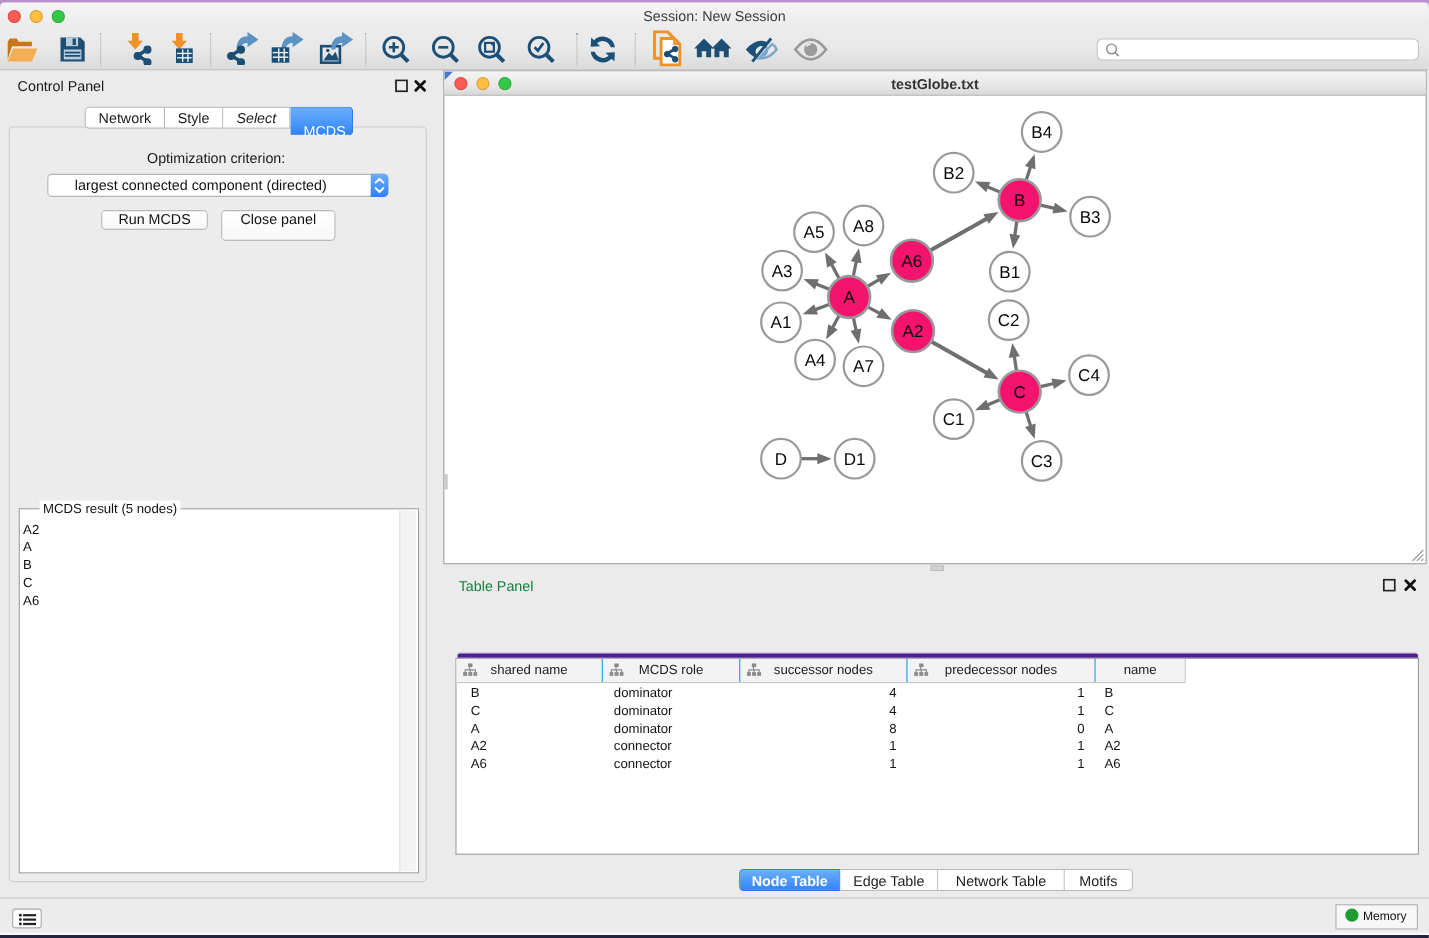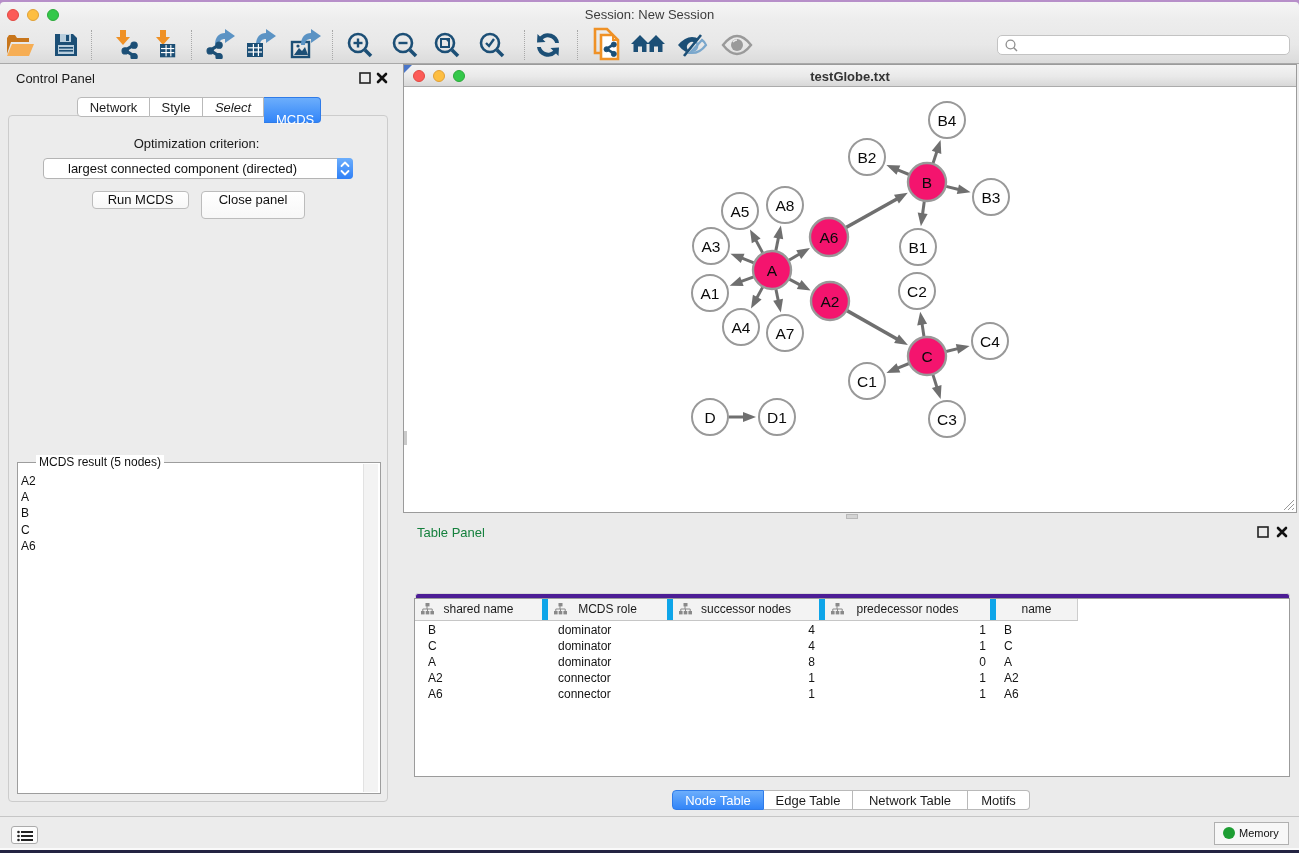--- a/index.html
+++ b/index.html
@@ -46,21 +46,21 @@
 #nw-titlebar { position:absolute; left:0; top:0; width:892px; height:22px;
   background:linear-gradient(180deg,#f4f4f4 0%,#e9e9e9 55%,#d8d8d8 100%); border-bottom:1px solid #ababab; }
 #nw-title { position:absolute; left:0; top:4px; width:892px; text-align:center; font-size:13px; font-weight:bold; color:#333; }
 
 #tp-title { left:417px; top:525px; font-size:13px; color:#15803d; }
 #tp-toolbar { left:415px; top:550px; width:875px; height:46px; background:#4c1d95;
   border:1px solid #d9d9d9; border-radius:3px;margin-top:43px; }
 #tbl { left:414px; top:598px; width:876px; height:179px; background:#ffffff; border:1px solid #9b9b9b; }
 #tbl-head { position:absolute; left:0; top:0; width:663px; height:22px; background:#f3f3f3;
   border-bottom:1px solid #c6c6c6; display:flex; }
-.th { border-right:6px solid #0ea5e9; position:relative; font-size:12px; color:#1a1a1a;
+.th { border-right:1px solid #0ea5e9; position:relative; font-size:12px; color:#1a1a1a;
   text-align:center; line-height:21px; }
 .hicon { position:absolute; left:6px; top:4px; }
 .row { position:absolute; font-size:12px; color:#141414; height:16px; line-height:16px; width:663px; }
 .c1 { position:absolute; left:13px; } .c2 { position:absolute; left:143px; }
 .c3 { position:absolute; right:263px; } .c4 { position:absolute; right:92px; }
 .c5 { position:absolute; left:589px; }
 
 #statusbar { left:0; top:816px; width:1299px; height:34px; background:#ececec; border-top:1px solid #c6c6c6; }
 #sb-btn { left:11px; top:826px; width:27px; height:18px; background:#fcfcfc; border:1px solid #ababab; border-radius:3px; }
 #mem-btn { left:1214px; top:822px; width:75px; height:23px; background:#f7f7f7; border:1px solid #b0b0b0;
@@ -467,21 +467,21 @@
     </div>
   <div class="row" style="top:87px;">
       <span class="c1">A6</span>
       <span class="c2">connector</span>
       <span class="c3">1</span>
       <span class="c4">1</span>
       <span class="c5">A6</span>
     </div>
 </div>
 <div class="abs tabbar" id="tp-tabs">
-  <div class="tab first sel" style="width:92px; padding:0;">Node Table</div>
+  <div class="tab first sel" style="width:92px; padding:0;font-weight:bold;">Node Table</div>
   <div class="tab" style="width:89px; padding:0;">Edge Table</div>
   <div class="tab" style="width:115px; padding:0;">Network Table</div>
   <div class="tab last" style="width:62px; padding:0;">Motifs</div>
 </div>
 
 <div class="abs" id="statusbar"></div>
 <div class="abs" id="sb-btn">
     <svg style="position:absolute;left:5px;top:3px;" width="16" height="12" viewBox="0 0 16 12">
       <g fill="#222">
         <circle cx="1.5" cy="2" r="1.3"></circle>

